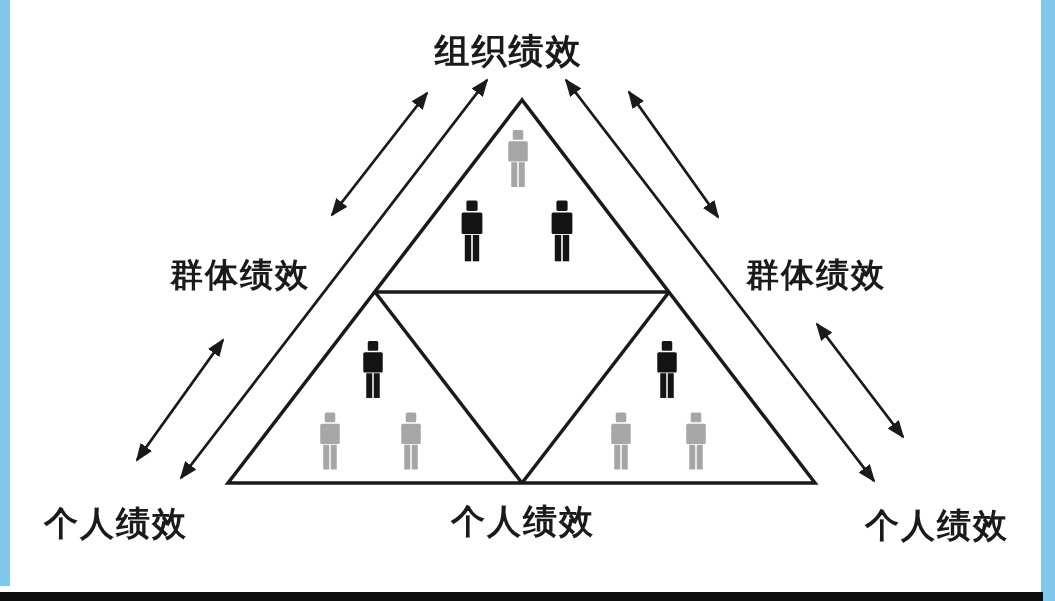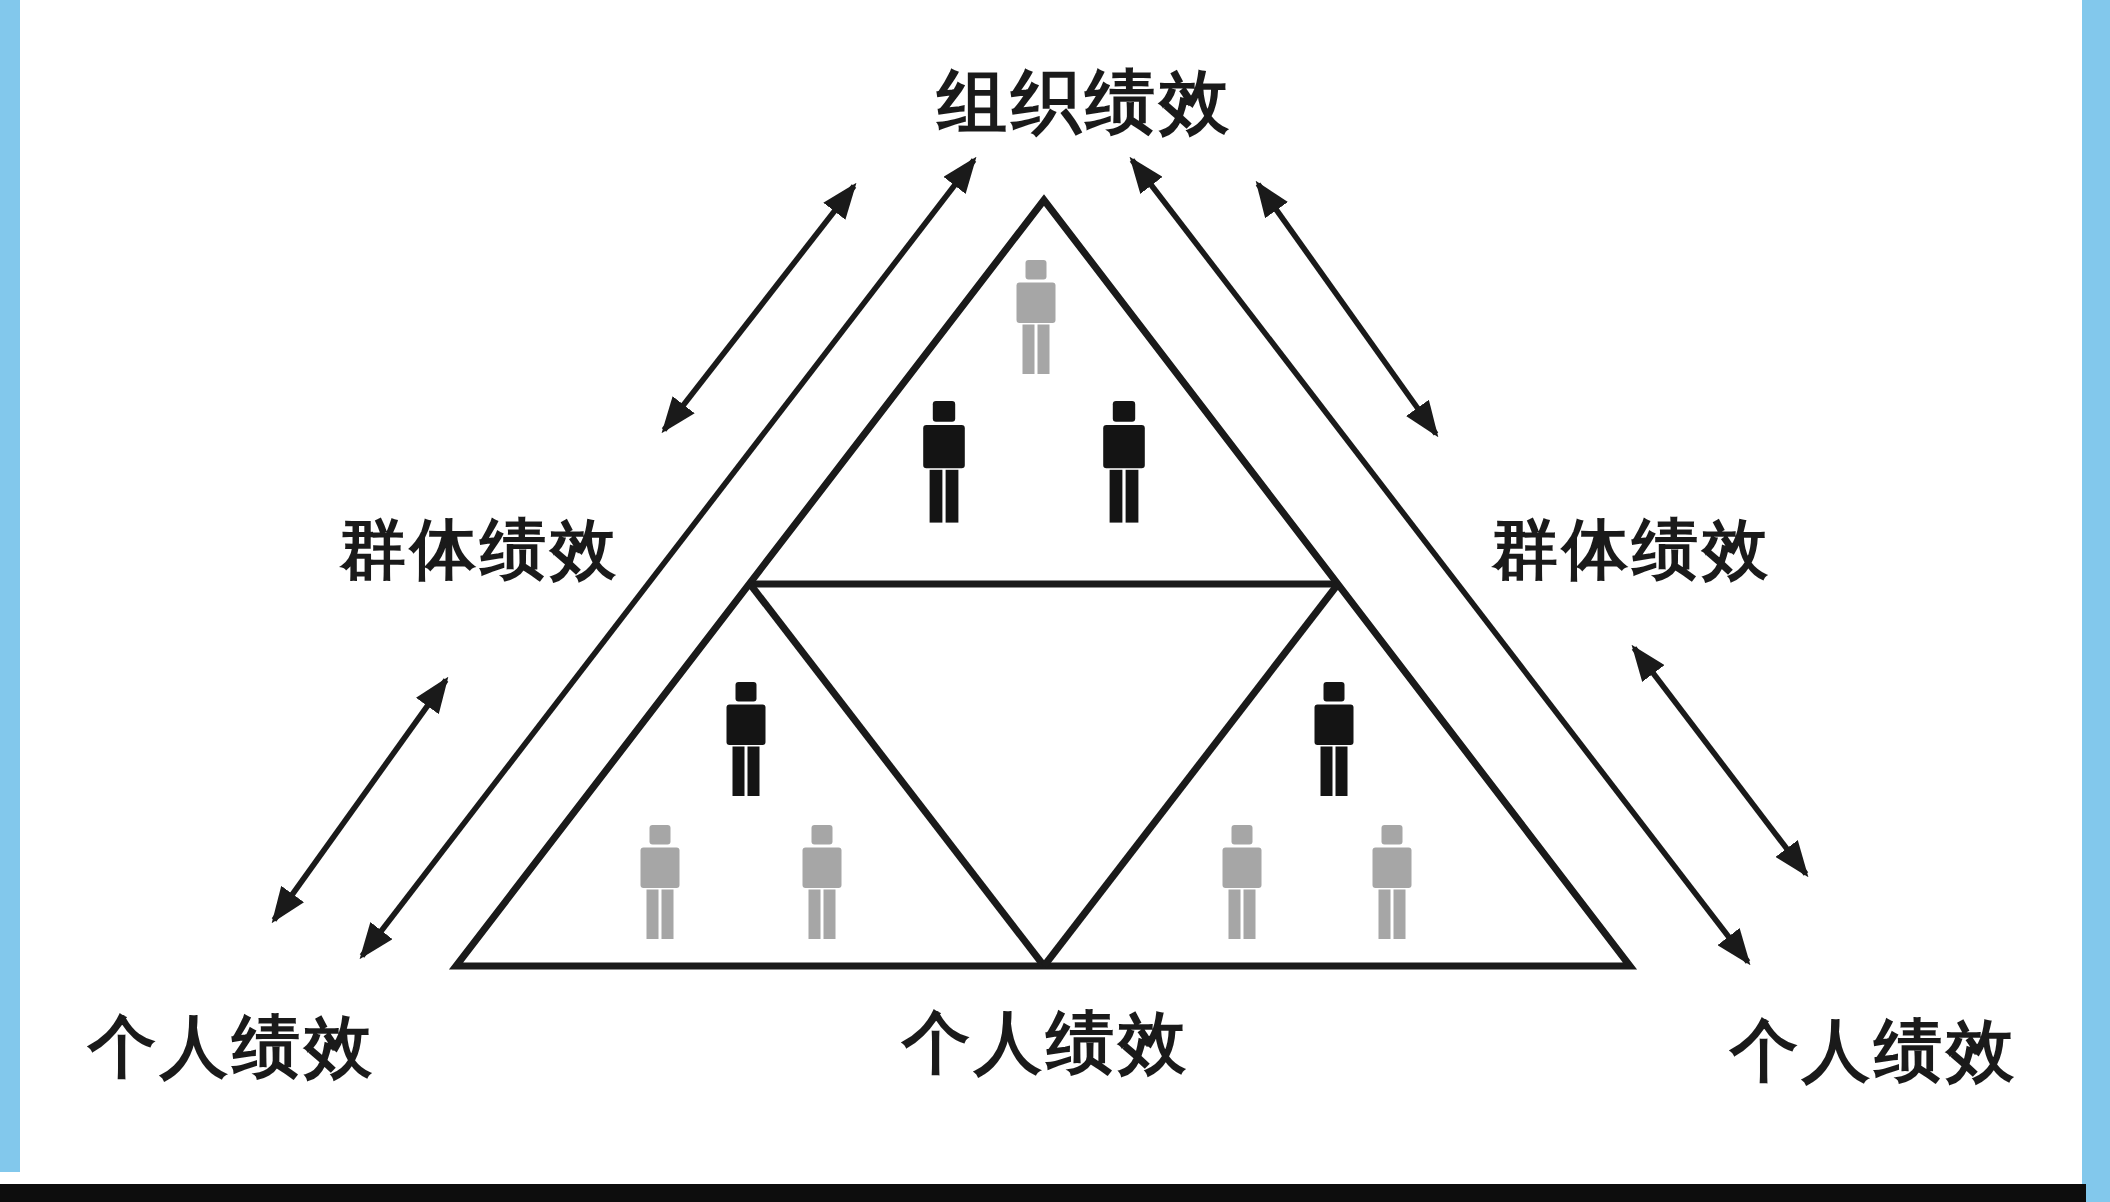--- a/index.html
+++ b/index.html
@@ -9,21 +9,21 @@
     font-family:"DejaVu Sans",sans-serif;
   }
   .frame-left{position:absolute;left:0;top:0;width:10px;height:586px;background:#82c8ec;}
   .frame-right{position:absolute;right:0;top:0;width:14px;height:601px;background:#82c8ec;}
   .frame-bottom{position:absolute;left:0;top:592px;width:1043px;height:9px;background:#0d0d0d;}
   .diagram-svg{position:absolute;left:0;top:0;}
   .label{
     position:absolute;color:#1a1a1a;font-weight:700;
     text-align:center;white-space:nowrap;letter-spacing:2px;
   }
-  .label-top{left:450px;top:28px;width:185px;font-size:35px;}
+  .label-top{left:416px;top:28px;width:185px;font-size:35px;}
   .label-group-left{left:166px;top:253px;width:148px;font-size:33px;}
   .label-group-right{left:742px;top:253px;width:148px;font-size:33px;}
   .label-ind-left{left:40px;top:501px;width:152px;font-size:34px;}
   .label-ind-center{left:449px;top:499px;width:148px;font-size:34px;}
   .label-ind-right{left:861px;top:503px;width:152px;font-size:34px;}
   .person{position:absolute;}
   .person svg{display:block;width:100%;height:100%;}
   .p-top-gray{left:503px;top:128px;width:30px;height:64px;}
   .p-top-black-l{left:456px;top:199px;width:32px;height:67px;}
   .p-top-black-r{left:546px;top:199px;width:32px;height:67px;}

